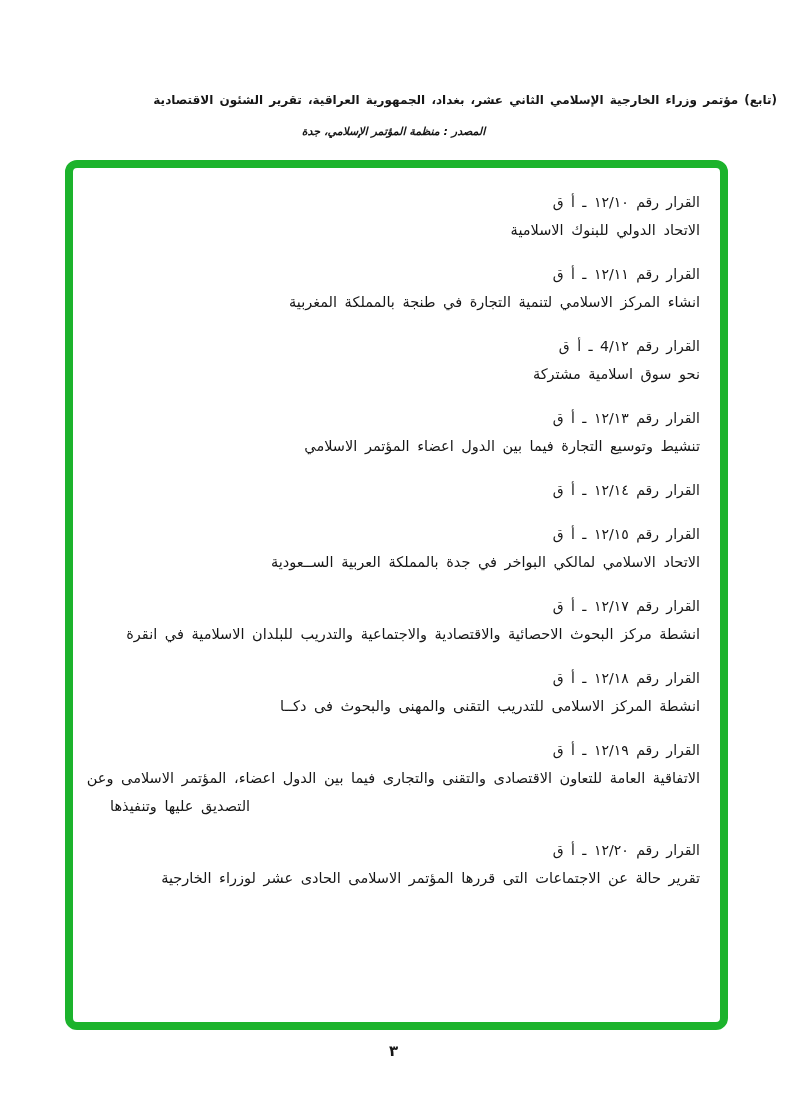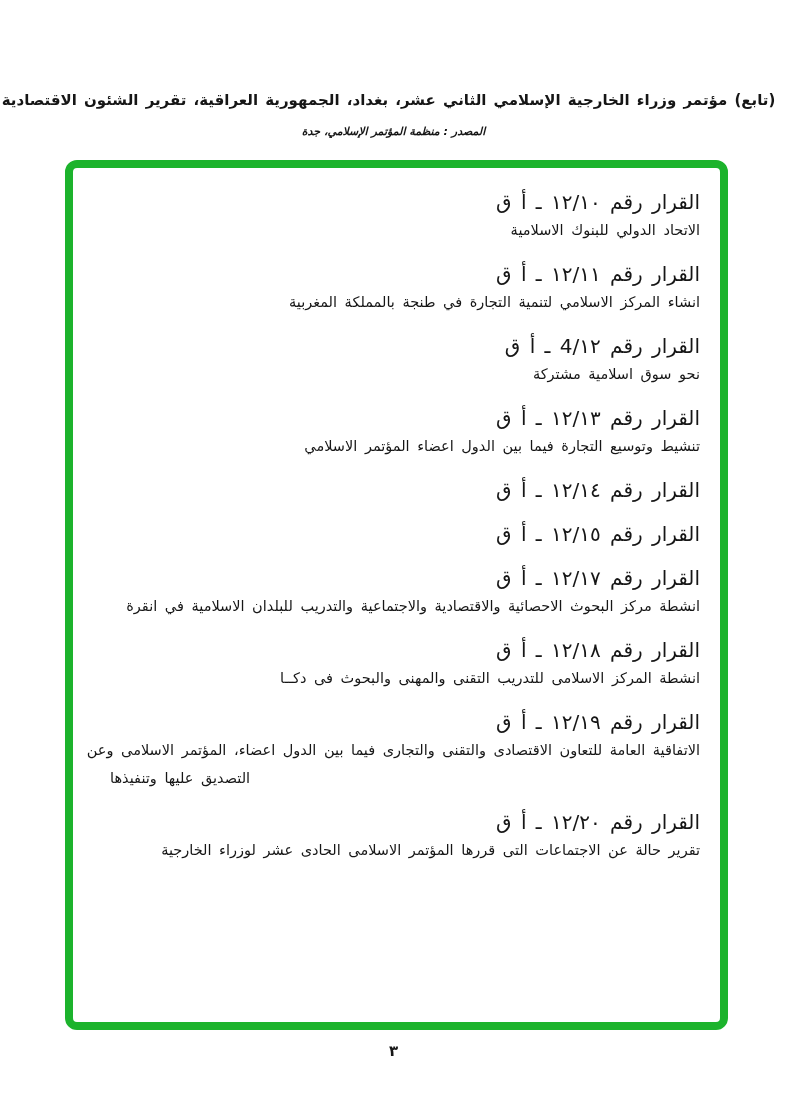--- a/index.html
+++ b/index.html
@@ -1,37 +1,37 @@
 <!DOCTYPE html>
 <html lang="ar" style="--frame-green: #1cb32c;"><head>
 <meta charset="utf-8">
 <style>
   html,body{margin:0;padding:0;}
   body{
     width:787px;height:1099px;position:relative;background:#ffffff;
     font-family:"DejaVu Sans", sans-serif;color:#161616;overflow:hidden;
   }
   .doc-header{
-    position:absolute;top:90px;left:0;width:777px;text-align:center;
-    direction:rtl;font-weight:bold;font-size:15px;line-height:20px;
+    position:absolute;top:90px;left:0;width:777px;text-align:right;
+    direction:rtl;font-weight:bold;font-size:12px;line-height:20px;
     word-spacing:2px;
   }
   .doc-source{
     position:absolute;top:124px;left:0;width:787px;text-align:center;
     direction:rtl;font-weight:bold;font-size:11px;line-height:16px;font-style:italic;
   }
   .green-box{
     position:absolute;left:65px;top:160px;width:663px;height:870px;
     box-sizing:border-box;border:8px solid var(--frame-green,#1cb32c);
     border-radius:12px;padding:20px 20px 0 12px;direction:rtl;
     background:#ffffff;
   }
   .entry{margin-bottom:16px;}
   .entry-number{
-    font-size:20px;line-height:28px;text-align:right;word-spacing:3px;
+    font-size:14px;line-height:28px;text-align:right;word-spacing:3px;
     white-space:nowrap;
   }
   .entry-line{
     font-size:14.5px;line-height:28px;text-align:right;word-spacing:3px;
   }
   .entry-line.left-line{
     text-align:left;margin-left:25px;
   }
   .page-number{
     position:absolute;top:1042px;left:0;width:787px;text-align:center;
@@ -61,20 +61,21 @@
       </div>
       <div class="entry">
         <div class="entry-number">القرار رقم ١٢/١٣ ـ أ ق</div>
         <div class="entry-line">تنشيط وتوسيع التجارة فيما بين الدول اعضاء المؤتمر الاسلامي</div>
       </div>
       <div class="entry">
         <div class="entry-number">القرار رقم ١٢/١٤ ـ أ ق</div>
       </div>
       <div class="entry">
         <div class="entry-number">القرار رقم ١٢/١٥ ـ أ ق</div>
+        <div class="entry-line">الاتحاد الاسلامي لمالكي البواخر في جدة بالمملكة العربية الســعودية</div>
       </div>
       <div class="entry">
         <div class="entry-number">القرار رقم ١٢/١٧ ـ أ ق</div>
         <div class="entry-line">انشطة مركز البحوث الاحصائية والاقتصادية والاجتماعية والتدريب للبلدان الاسلامية في انقرة</div>
       </div>
       <div class="entry">
         <div class="entry-number">القرار رقم ١٢/١٨ ـ أ ق</div>
         <div class="entry-line">انشطة المركز الاسلامى للتدريب التقنى والمهنى والبحوث فى دكــا</div>
       </div>
       <div class="entry">

